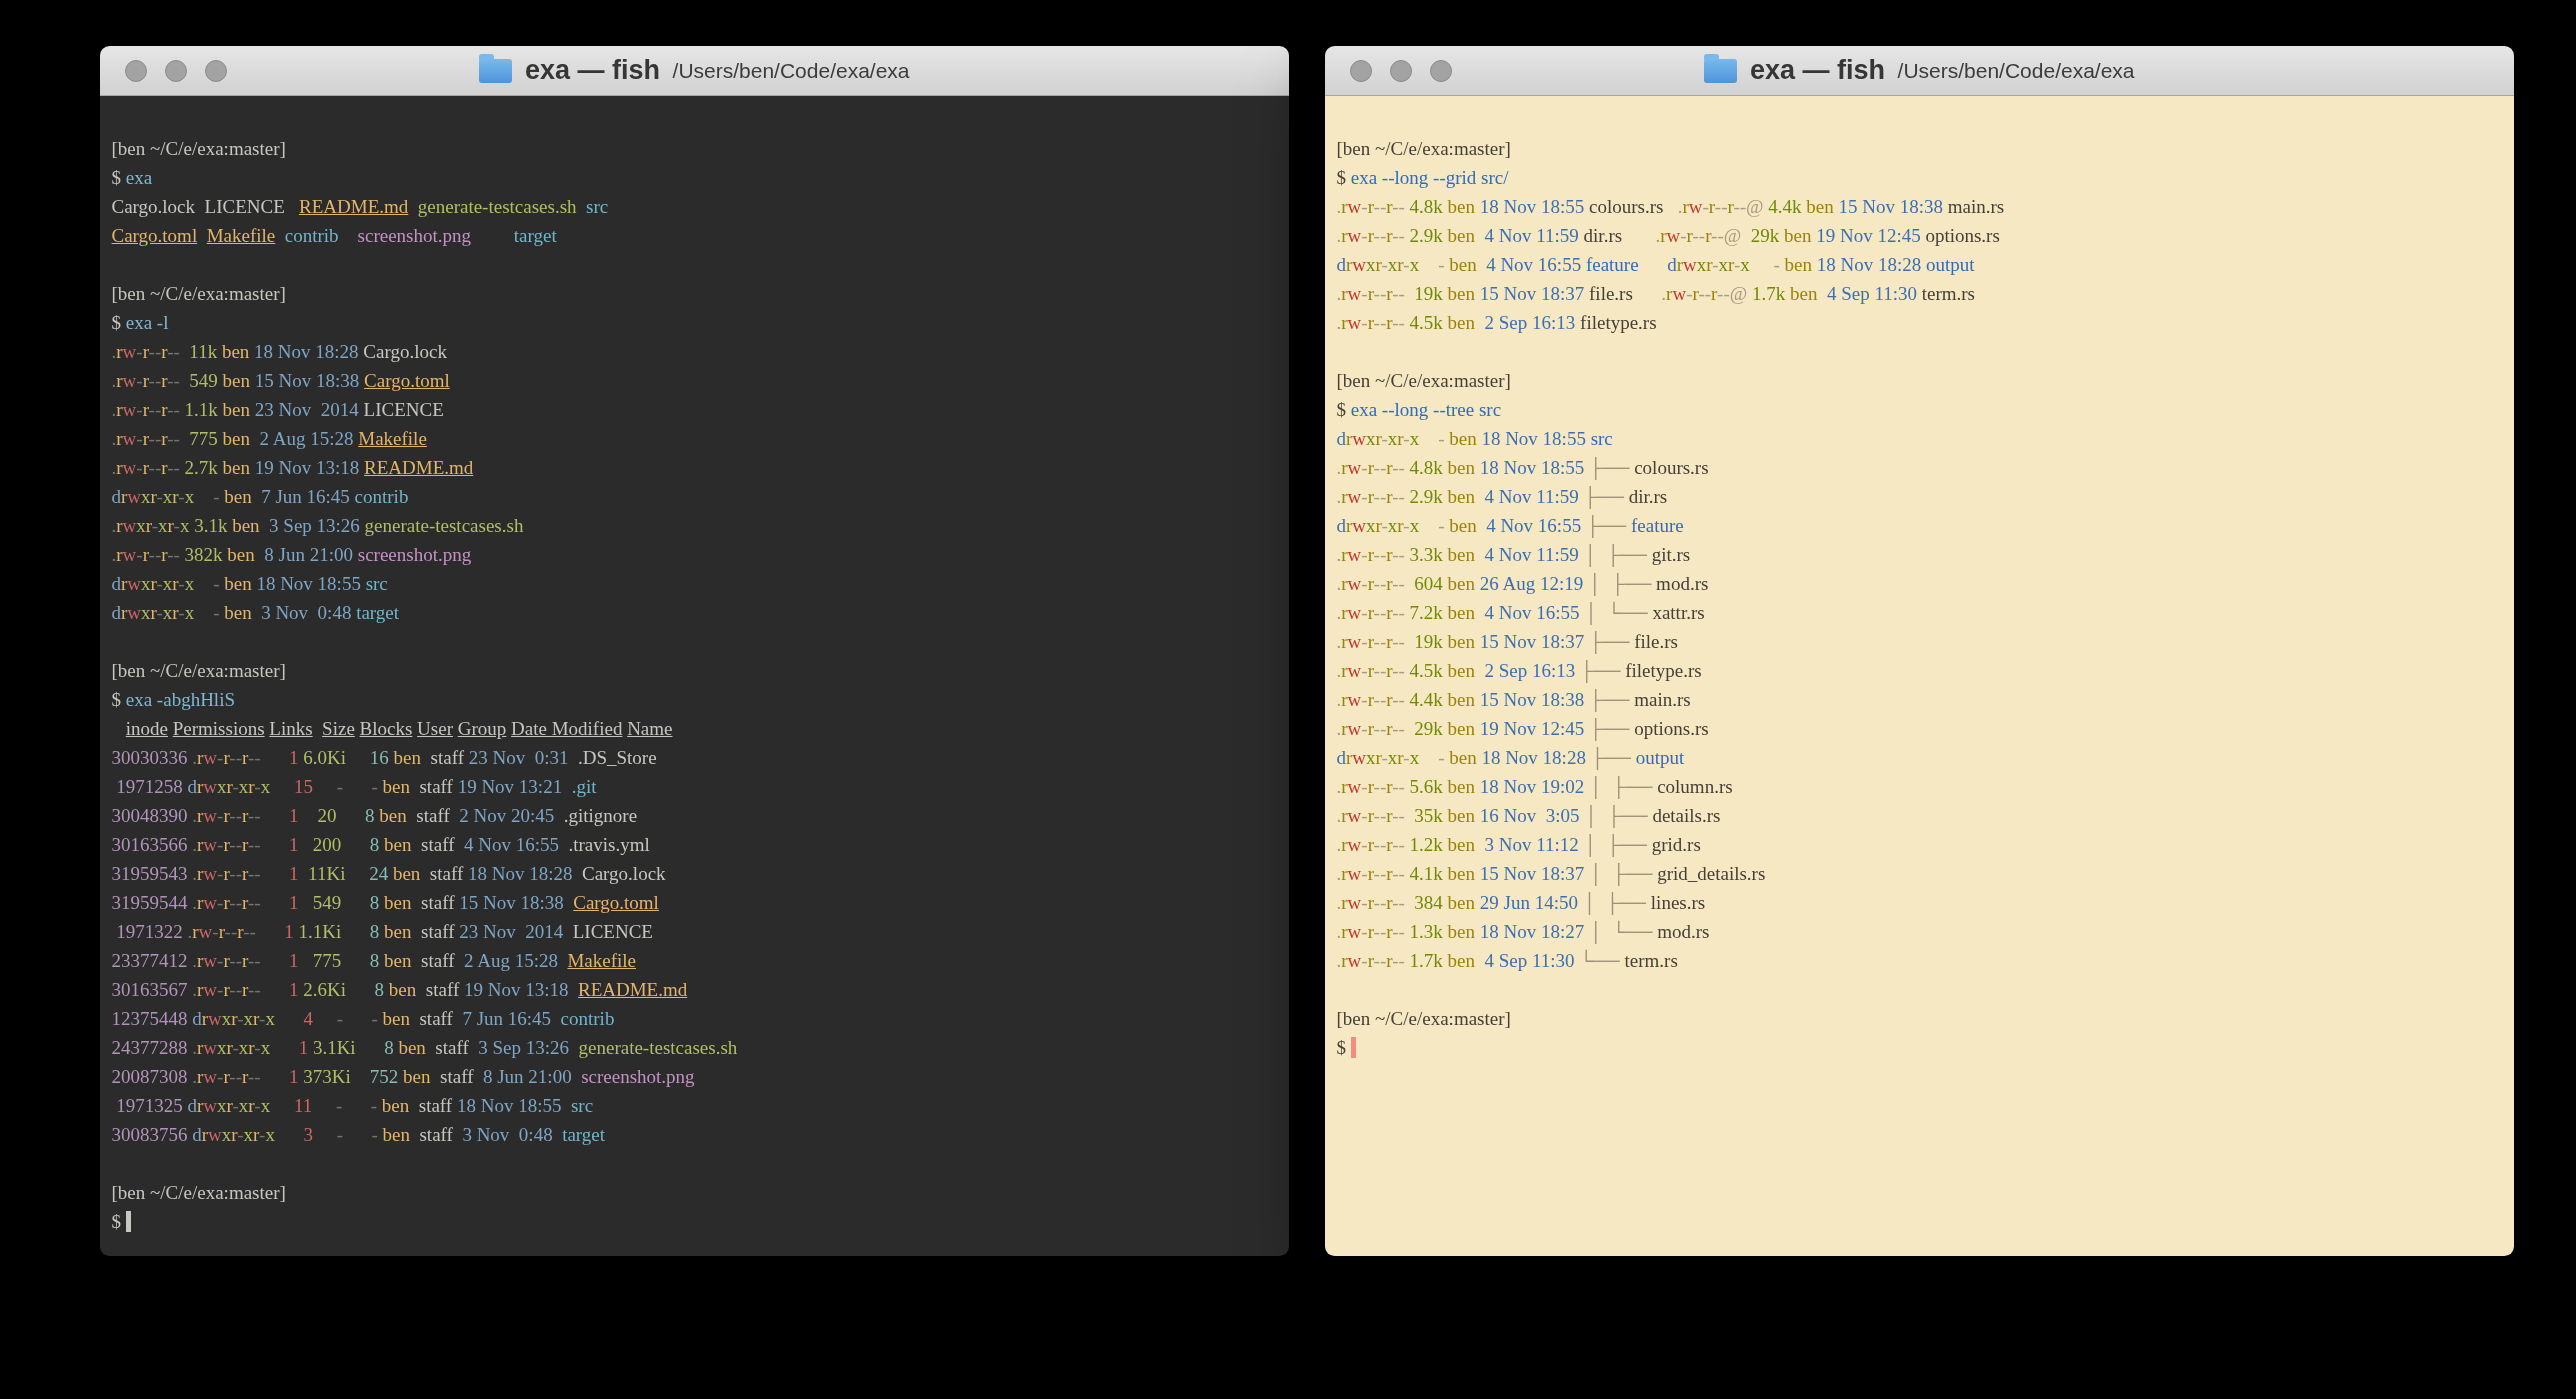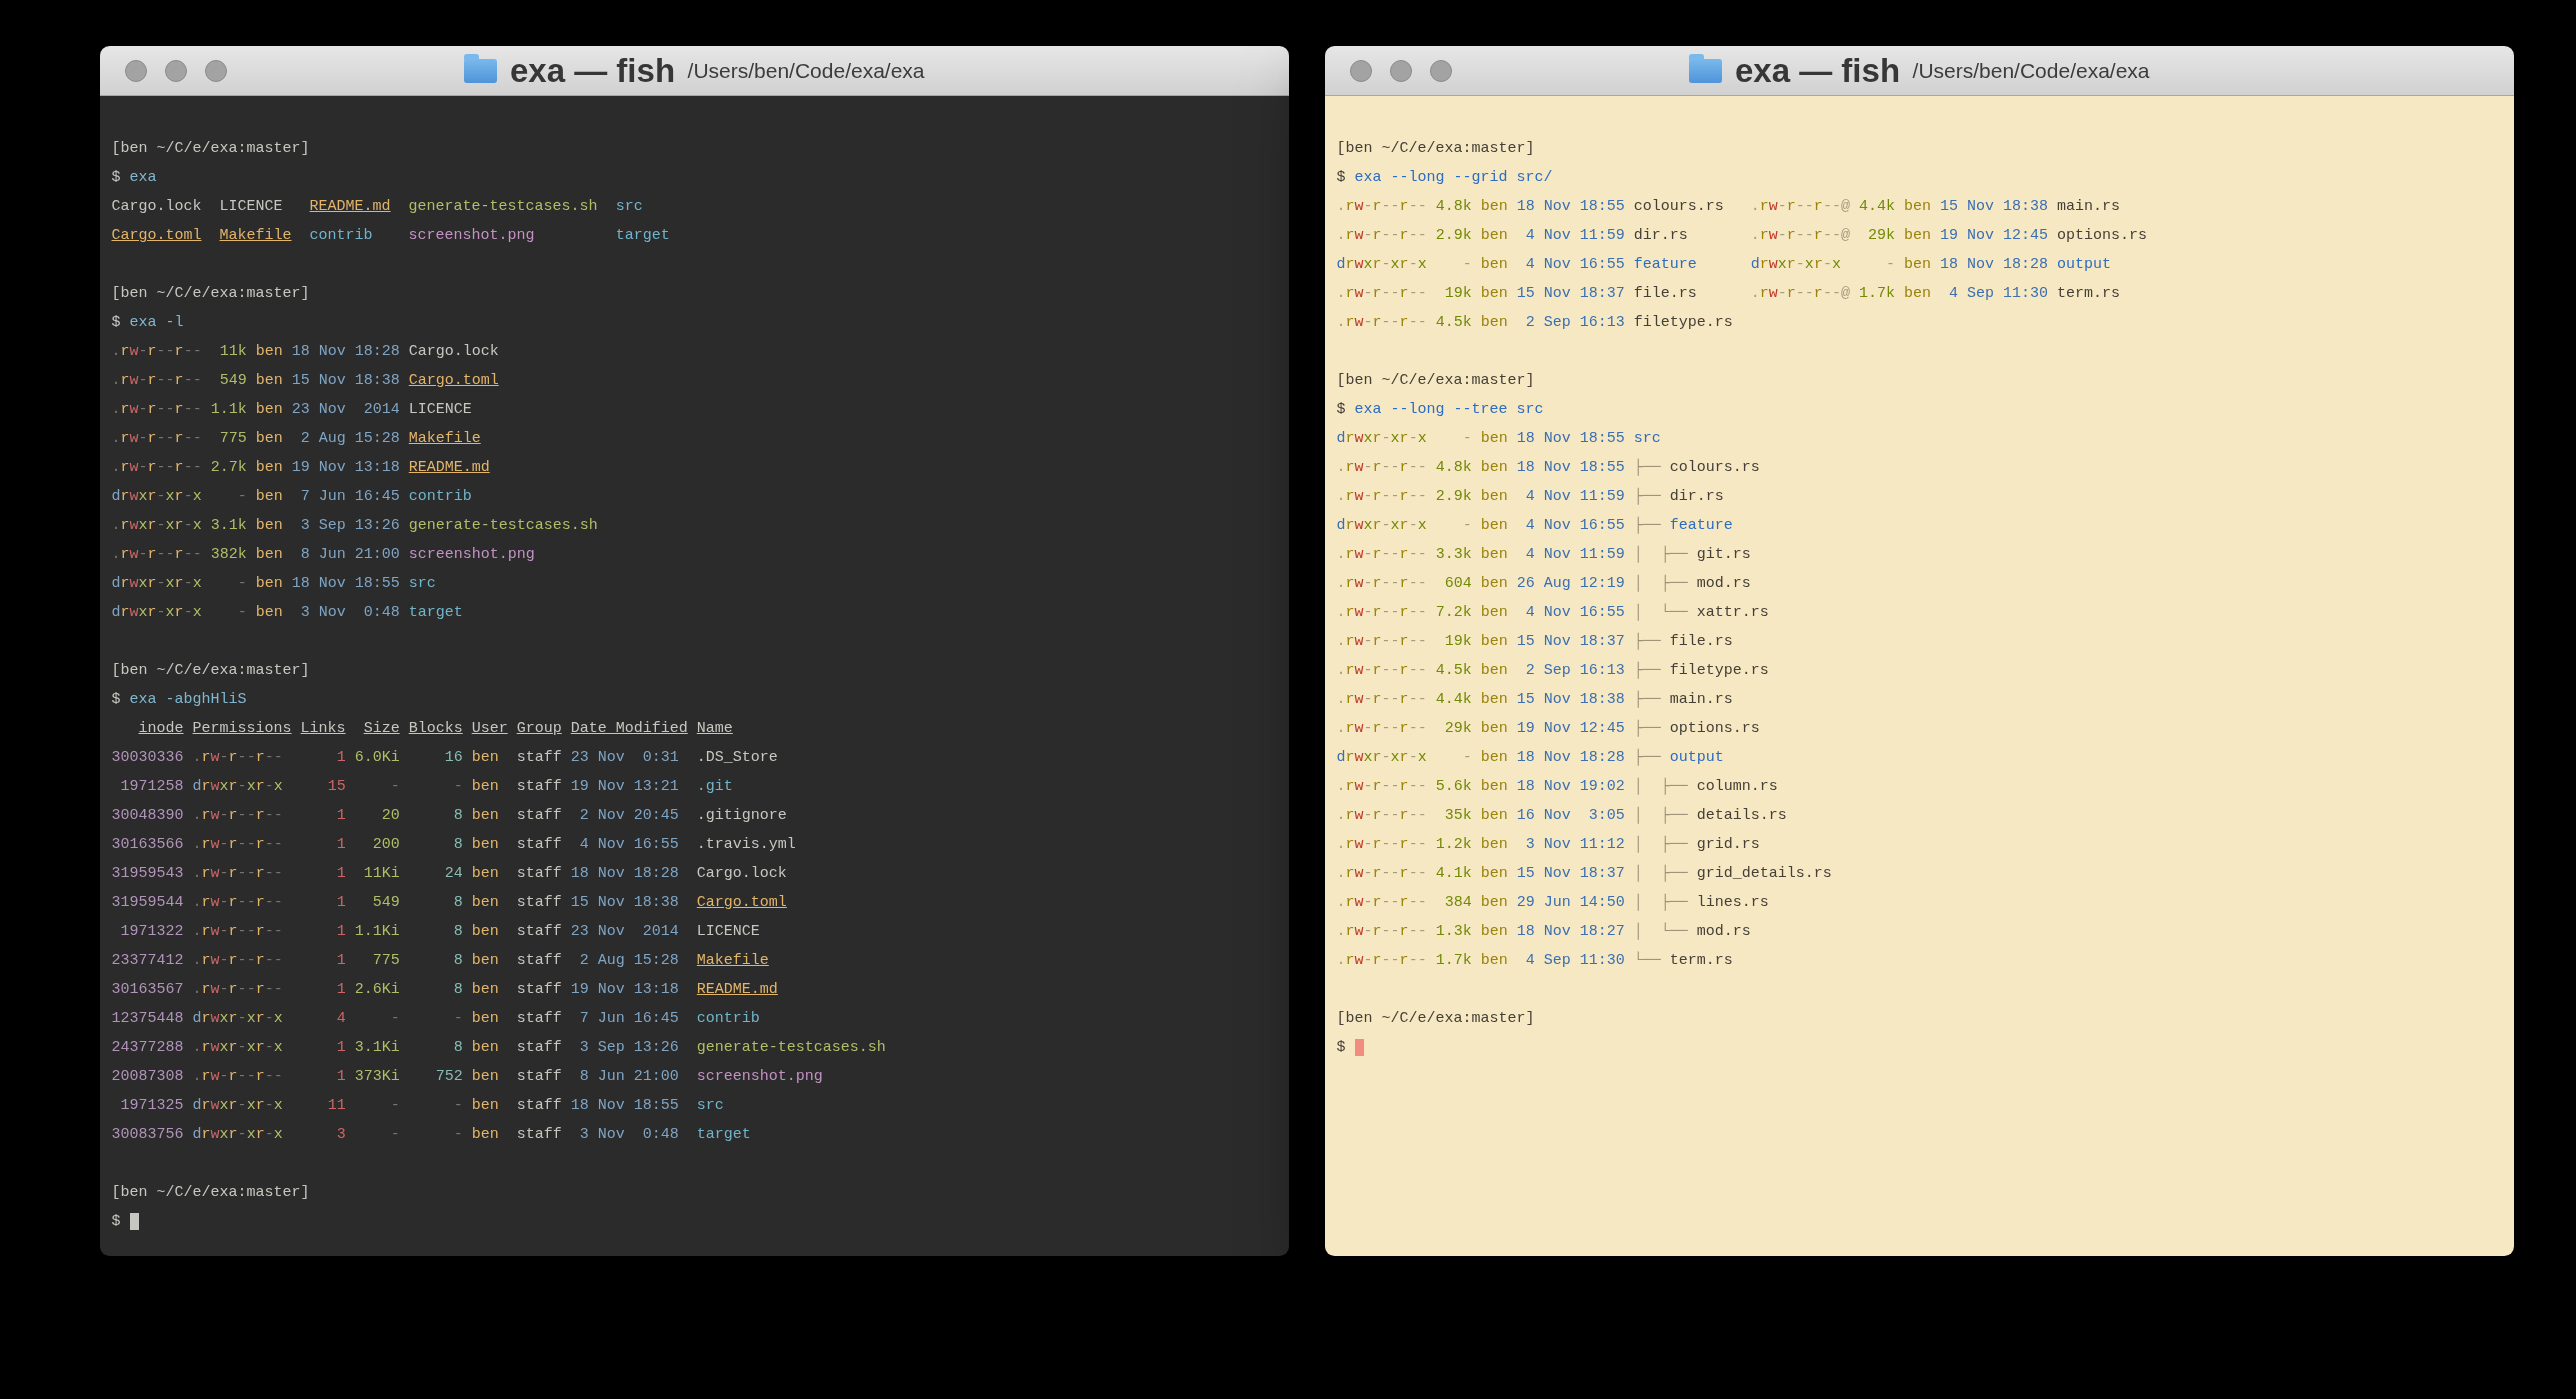--- a/index.html
+++ b/index.html
@@ -18,26 +18,26 @@
   .lights { position:absolute; left:25px; top:0; height:100%;
             display:flex; align-items:center; gap:18px; }
   .light { width:22px; height:22px; border-radius:50%;
            background:#a3a3a3; border:1px solid #8a8a8a; display:inline-block; }
   .title { display:flex; align-items:center; gap:12.5px; }
   .folder { width:33px; height:24px; background:linear-gradient(#79b9ec,#4f94da);
             border-radius:2.9px; position:relative; display:inline-block; }
   .folder::before { content:''; position:absolute; top:-4.8px; left:0;
                     width:14.4px; height:6.7px; border-radius:2.9px 2.9px 0 0;
                     background:#79b9ec; }
-  .title-app  { font-size:33px; font-weight:bold; color:#363636; }
+  .title-app  { font-size:27px; font-weight:bold; color:#363636; }
   .title-path { font-size:21px; color:#3c3c3c; }
 
   .term { height:calc(100% - 50px); background:var(--bg); color:var(--fg);
           padding:38px 7.7px 0 11.5px; white-space:pre; overflow:hidden;
-          font-family:Liberation Mono, monospace; font-size:15px; line-height:29px; }
+          font-family:Liberation Serif, serif; font-size:19px; line-height:29px; }
   .tline { height:29px; white-space:pre; }
 
   .seg-fg   { color:var(--fg); }
   .seg-gy   { color:var(--gy); }
   .seg-rd   { color:var(--rd); }
   .seg-yl   { color:var(--yl); }
   .seg-ylu  { color:var(--yl); text-decoration:underline; }
   .seg-gn   { color:var(--gn); }
   .seg-bl   { color:var(--bl); }
   .seg-cy   { color:var(--cy); }

